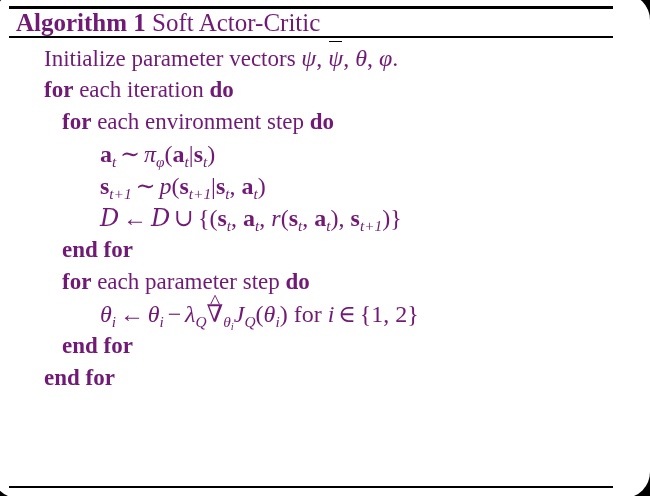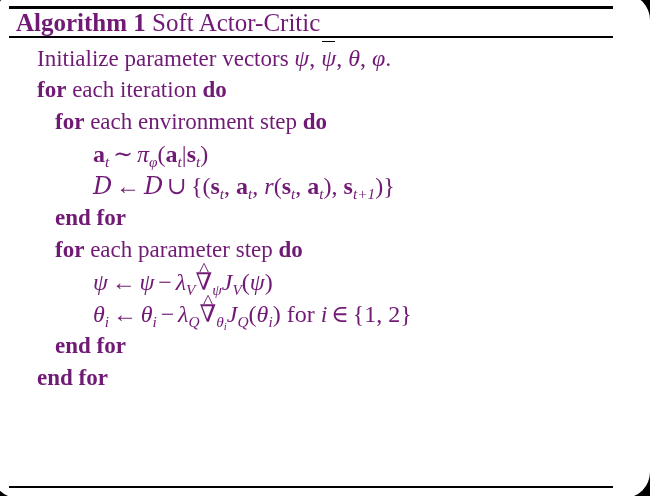--- a/index.html
+++ b/index.html
@@ -57,21 +57,21 @@
     left: 16px;
     top: 9px;
     font-size: 25px;
     line-height: 27px;
     white-space: nowrap;
   }
   .title .kw { font-weight: bold; }
 
   .body {
     position: absolute;
-    left: 7px;
+    left: 14px;
     top: 42px;
     width: 549px;
   }
   .line {
     position: relative;
     height: 32px;
     font-size: 23px;
     line-height: 32px;
     white-space: nowrap;
   }
@@ -143,28 +143,28 @@
   <div class="body">
 
     <div class="line ind0"><span>Initialize parameter vectors</span> <span class="math"><span>ψ</span><span class="opn">,</span> <span class="bar"><span>ψ</span></span><span class="opn">,</span> <span>θ</span><span class="opn">,</span> <span>φ</span><span class="opn">.</span></span></div>
 
     <div class="line ind0"><b class="kw">for</b> <span>each</span> <span>iteration</span> <b class="kw">do</b></div>
 
     <div class="line ind1"><b class="kw">for</b> <span>each</span> <span>environment</span> <span>step</span> <b class="kw">do</b></div>
 
     <div class="line ind2 math"><span class="bf">a</span><sub>t</sub><span class="op">∼</span><span>π</span><sub>φ</sub><span class="opn">(</span><span class="bf">a</span><sub>t</sub><span class="opn">|</span><span class="bf">s</span><sub>t</sub><span class="opn">)</span></div>
 
+    <div class="line ind2 math"><span class="bf">s</span><sub>t+1</sub><span class="op">∼</span><span>p</span><span class="opn">(</span><span class="bf">s</span><sub>t+1</sub><span class="opn">|</span><span class="bf">s</span><sub>t</sub><span class="opn">,</span> <span class="bf">a</span><sub>t</sub><span class="opn">)</span></div>
 
     <div class="line ind2 math"><span class="cal">D</span><span class="op">←</span><span class="cal">D</span><span class="op">∪</span><span class="opn">{</span><span class="opn">(</span><span class="bf">s</span><sub>t</sub><span class="opn">,</span> <span class="bf">a</span><sub>t</sub><span class="opn">,</span> <span>r</span><span class="opn">(</span><span class="bf">s</span><sub>t</sub><span class="opn">,</span> <span class="bf">a</span><sub>t</sub><span class="opn">)</span><span class="opn">,</span> <span class="bf">s</span><sub>t+1</sub><span class="opn">)</span><span class="opn">}</span></div>
 
     <div class="line ind1"><b class="kw">end for</b></div>
 
     <div class="line ind1"><b class="kw">for</b> <span>each</span> <span>parameter</span> <span>step</span> <b class="kw">do</b></div>
 
-    <div class="line ind2 math"><span>ψ</span><span class="op">←</span><span>ψ</span><span class="op">−</span><span>λ</span><sub>V</sub><span class="hat"><span class="opn">∇</span></span><sub>ψ</sub><span>J</span><sub>V</sub><span class="opn">(</span><span>ψ</span><span class="opn">)</span></div>
 
     <div class="line ind2 math"><span>θ</span><sub>i</sub><span class="op">←</span><span>θ</span><sub>i</sub><span class="op">−</span><span>λ</span><sub>Q</sub><span class="hat"><span class="opn">∇</span></span><sub><span>θ</span><span style="font-size:0.7em;vertical-align:-0.25em">i</span></sub><span>J</span><sub>Q</sub><span class="opn">(</span><span>θ</span><sub>i</sub><span class="opn">)</span> <span class="up">for</span> <span>i</span><span class="op">∈</span><span class="opn">{</span><span class="opn">1</span><span class="opn">,</span> <span class="opn">2</span><span class="opn">}</span></div>
 
 
 
     <div class="line ind1"><b class="kw">end for</b></div>
 
     <div class="line ind0"><b class="kw">end for</b></div>
 
   </div>

